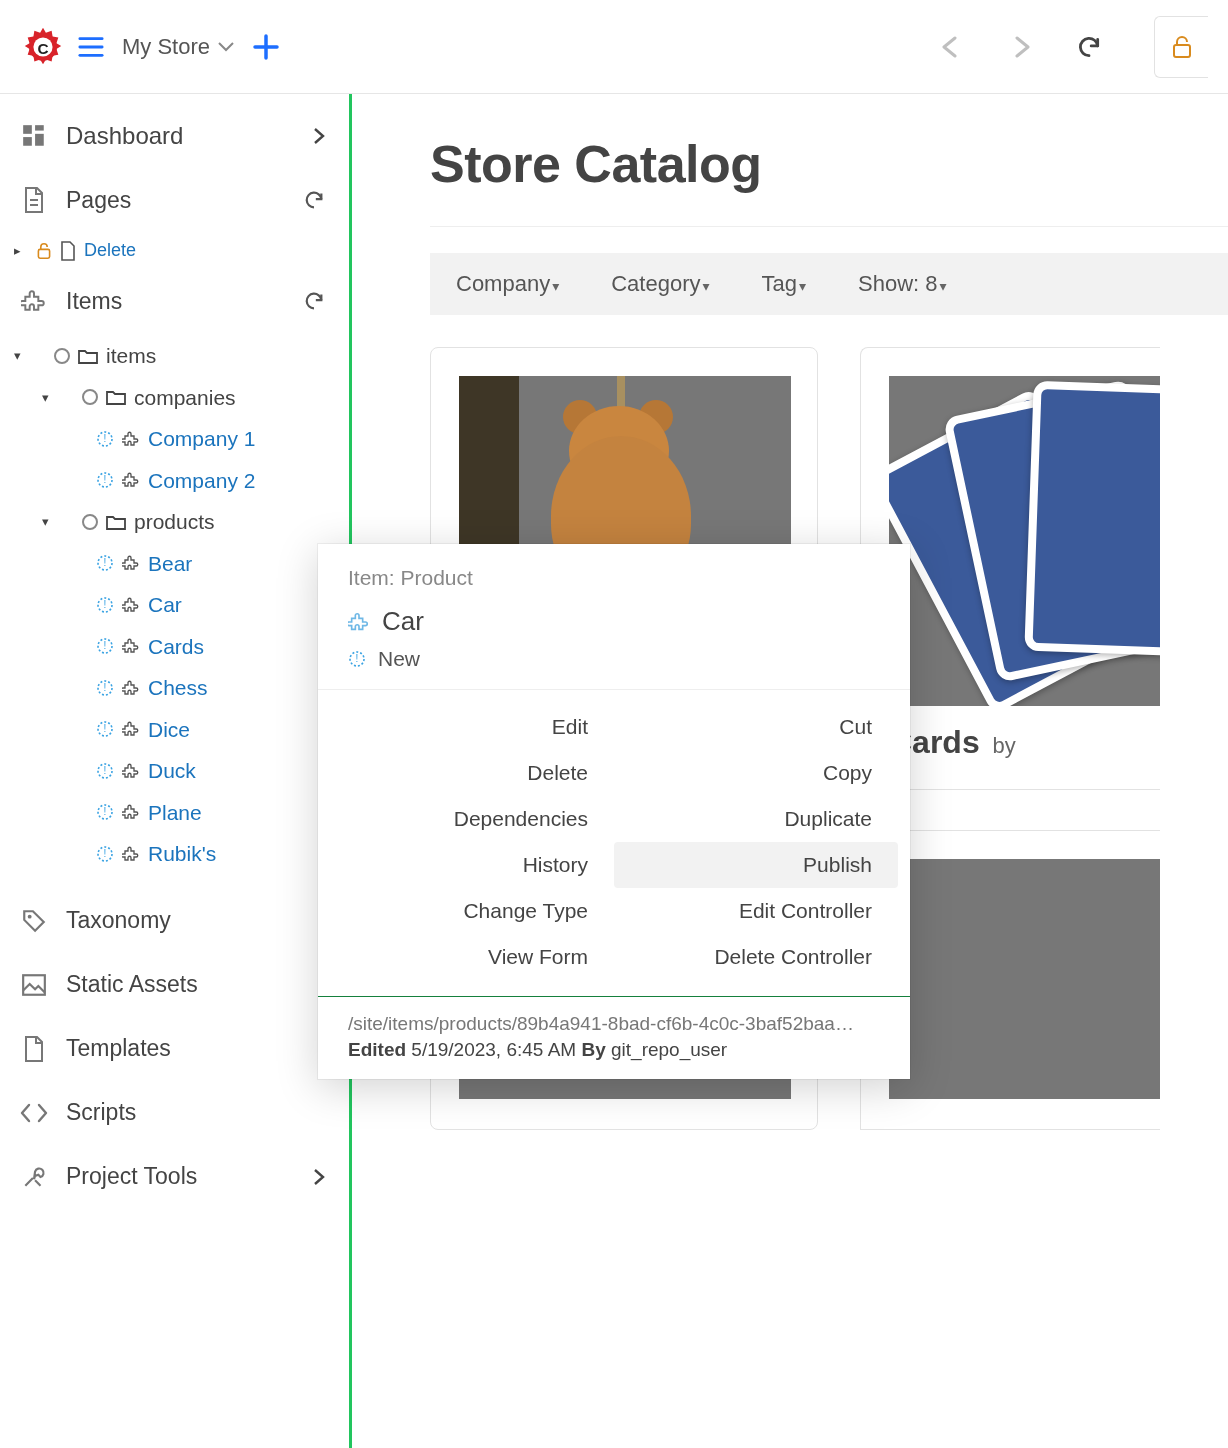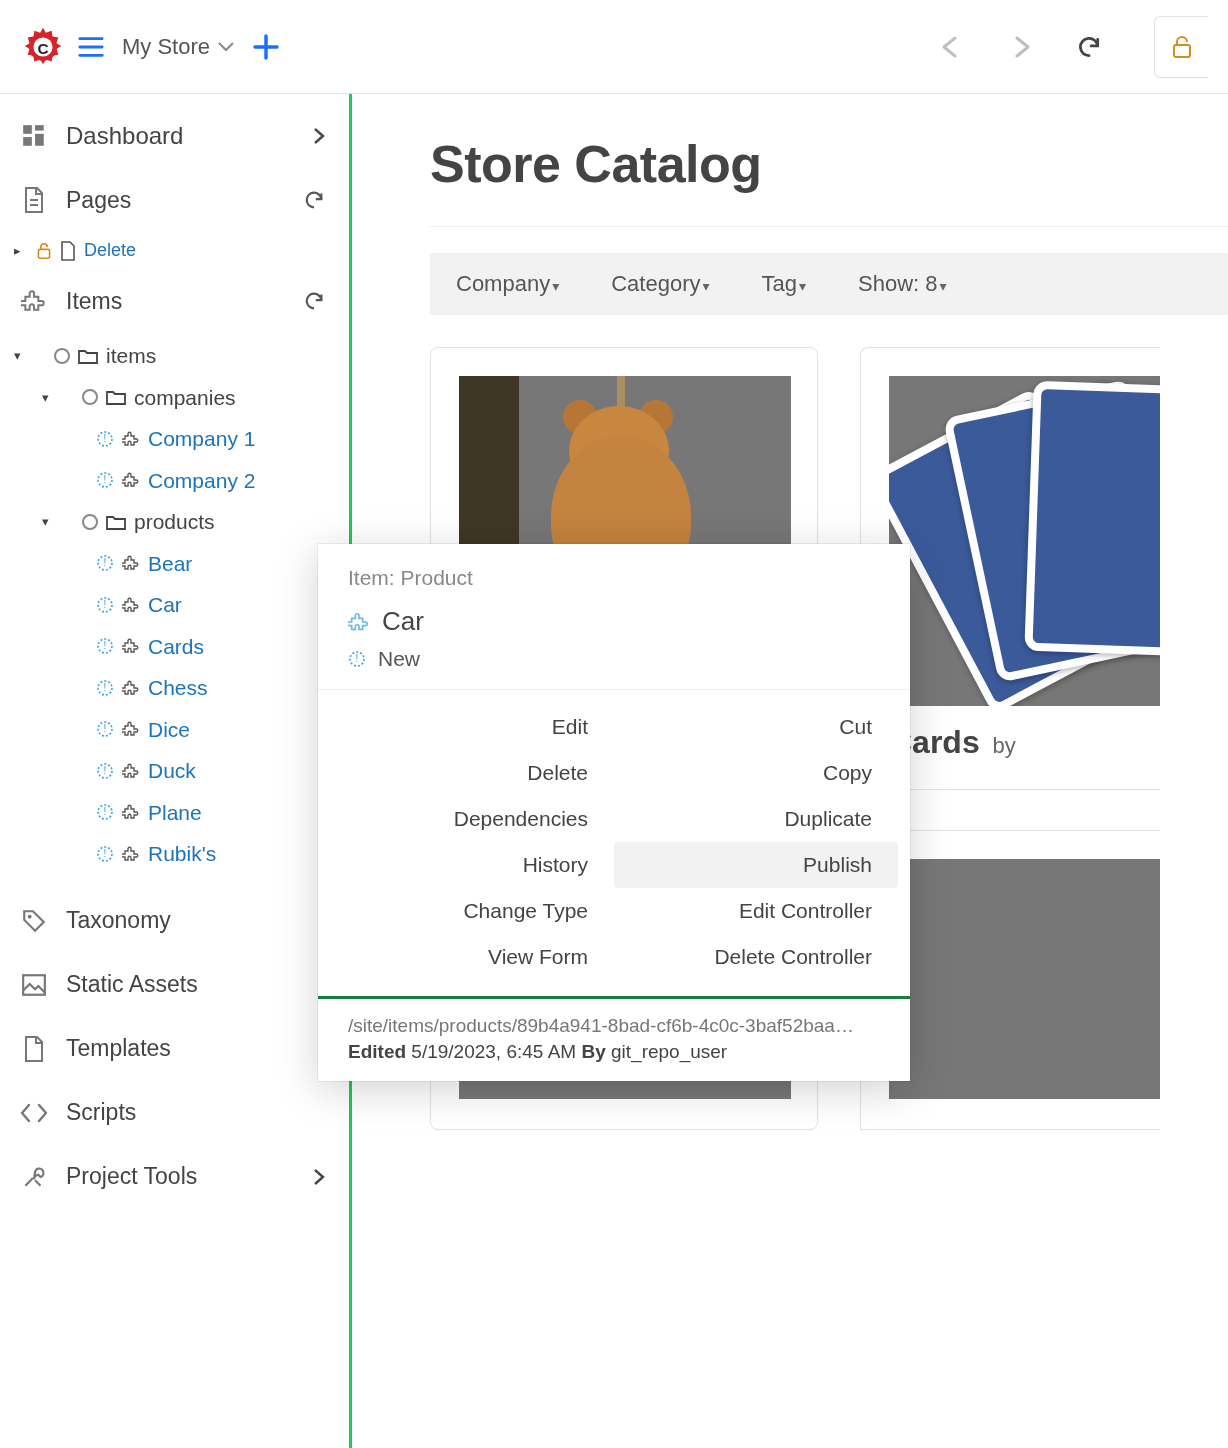--- a/index.html
+++ b/index.html
@@ -135,21 +135,21 @@
   .ctx-title-row{ display:flex; align-items:center; gap:12px; padding:2px 30px; font-size:26px; color:#444; }
   .ctx-status-row{ display:flex; align-items:center; gap:12px; padding:8px 30px 18px 30px; color:#555; font-size:21px; }
   .ctx-divider{ height:1px; background:#eee; margin:0 0 8px 0; }
   .ctx-cols {
     display:grid; grid-template-columns: 1fr 1fr; padding:6px 12px 10px 12px;text-align:right;
   }
   .ctx-item {
     padding:11px 26px; border-radius:4px; cursor:pointer;
   }
   .ctx-item.hover { background:#f2f2f2; }
-  .ctx-foot { padding:16px 30px 0 30px; border-top:3px solid #15803d; margin-top:6px; font-size:19px; color:#777; }
+  .ctx-foot { padding:16px 30px 0 30px; border-top:1px solid #15803d; margin-top:6px; font-size:19px; color:#777; }
   .ctx-foot .path { white-space:nowrap; overflow:hidden; text-overflow:ellipsis; }
   .ctx-foot .edited { color:#444; margin-top:4px; }
   .ctx-foot b { font-weight:600; }
 
   .caret-down::after{content:"▾"; font-size:14px; color:#666; margin-left:2px;}
   .small-caret{font-size:12px;color:#555;}
 
   svg { display:block; }
 </style>
 </head>

